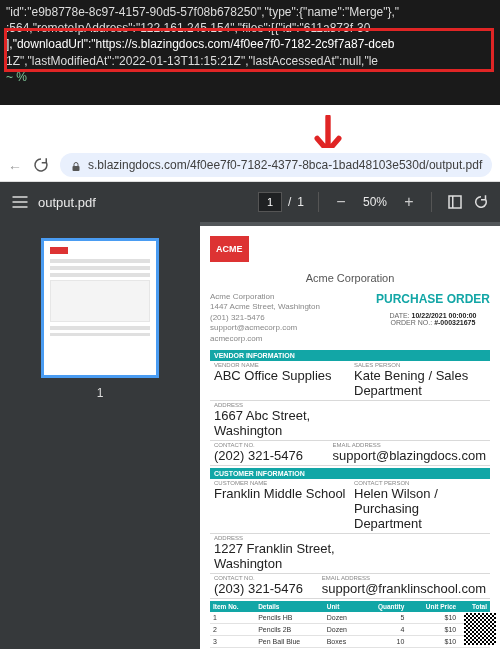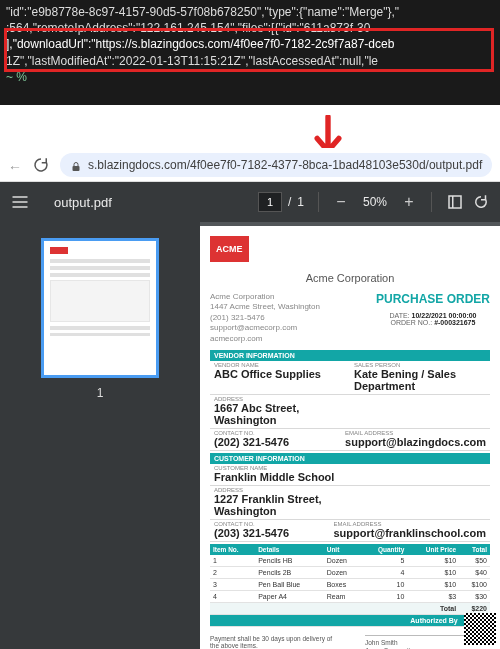--- a/index.html
+++ b/index.html
@@ -15,21 +15,21 @@
 .reload{width:18px;height:18px}
 .reload svg{width:100%;height:100%}
 .urlfield{flex:1;display:flex;align-items:center;background:#e9f0fd;border-radius:16px;height:24px;padding:0 10px;gap:6px;overflow:hidden;white-space:nowrap}
 .lock{width:12px;height:12px;flex-shrink:0}
 .lock svg{width:100%;height:100%}
 .urltext{font-size:12px;color:#404040}
 .viewer{background:#36393b;height:467px;display:flex;flex-direction:column}
 .toolbar{display:flex;align-items:center;height:40px;padding:0 10px;color:#eaeaea;gap:8px}
 .menu{width:20px;height:20px}
 .menu svg{width:100%;height:100%}
-.tbtitle{font-size:13px;margin-left:16px}
+.tbtitle{font-size:13px;margin-left:0}
 .tbgrow{flex:1}
 .pgbox{display:flex;align-items:center;gap:6px;font-size:12px}
 .pgin{width:24px;height:20px;background:#1f2123;border:1px solid #555;color:#fff;text-align:center;font-size:11px}
 .sep{width:1px;height:20px;background:#555;margin:0 6px}
 .zbtn{color:#ccc;font-size:16px;width:16px;text-align:center;cursor:pointer}
 .zoom{font-size:12px;margin:16px 6px}
 .ico{width:18px;height:18px}
 .ico svg{width:100%;height:100%}
 .main{flex:1;display:flex}
 .side{width:200px;padding:16px 0;text-align:center;color:#ccc}
@@ -45,21 +45,21 @@
 .pgtitle{text-align:center;font-size:11px;color:#555;margin:10px 0 8px}
 .topgrid{display:flex;justify-content:space-between;margin-bottom:6px}
 .company{color:#888;line-height:1.3}
 .po{color:#12a6a6;font-weight:bold;font-size:12px;text-align:center}
 .po .meta{color:#666;font-size:7px;font-weight:normal;margin-top:6px}
 .po .meta b{color:#222}
 .sechead{background:#12a6a6;color:#fff;font-size:7px;font-weight:bold;padding:2px 4px;margin-top:2px}
 .inforow{display:flex;border-bottom:1px solid #d9d9d9}
 .inforow>div{flex:1;padding:1px 4px 2px}
 .lbl{font-size:6px;color:#888;text-transform:uppercase}
-.val{font-size:11px;color:#222;font-weight:bold}
+.val{font-size:13px;color:#222;font-weight:normal}
 table.items{width:100%;border-collapse:collapse;margin-top:2px}
 table.items th{background:#12a6a6;color:#fff;font-size:6.5px;padding:2px 3px;text-align:left}
 table.items th.r{text-align:right}
 table.items td{font-size:7px;padding:2px 3px;border-bottom:1px solid #e2e2e2}
 table.items td.r{text-align:right}
 .totrow td{font-weight:bold;background:#eef6f6}
 .authrow td{background:#12a6a6;color:#fff;font-weight:bold;font-size:7px}
 .footgrid{display:flex;gap:30px;margin-top:8px}
 .footgrid>div{flex:1}
 .sig{border-top:1px solid #bbb;padding-top:3px;font-size:6.5px;color:#555;line-height:1.3}
@@ -207,20 +207,24 @@
                 <div class="val">support@blazingdocs.com</div>
               </div>
           </div>
 
           <div class="sechead">CUSTOMER INFORMATION</div>
           <div class="inforow">
             <div>
                 <div class="lbl">CUSTOMER NAME</div>
                 <div class="val">Franklin Middle School</div>
               </div>
+            <div>
+                <div class="lbl">CONTACT PERSON</div>
+                <div class="val">Helen Wilson / Purchasing Department</div>
+              </div>
           </div>
           <div class="inforow">
             <div>
                 <div class="lbl">ADDRESS</div>
                 <div class="val">1227 Franklin Street, Washington</div>
               </div>
             <div></div>
           </div>
           <div class="inforow">
             <div>

